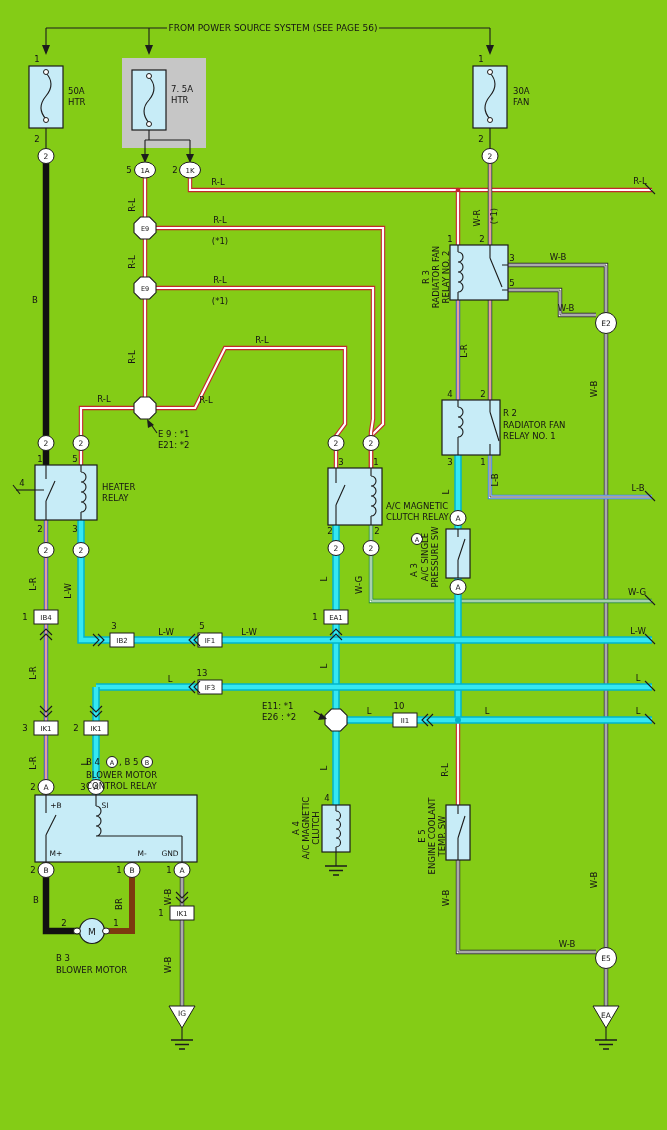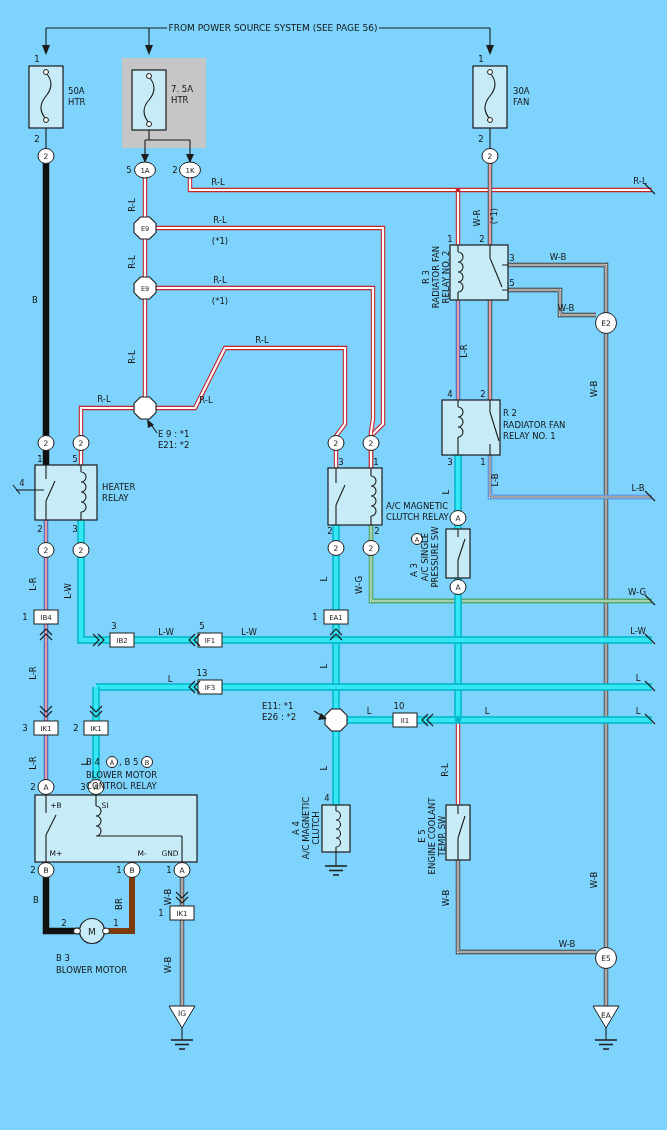--- a/index.html
+++ b/index.html
@@ -1,16 +1,16 @@
 <!DOCTYPE html>
 <html><head>
 <meta charset="utf-8">
 <style>
   html,body{margin:0;padding:0;background:#fff;}
-  .stage{position:relative;width:667px;height:1130px;background:#7dd3fc;overflow:hidden;}
+  .stage{position:relative;width:667px;height:1130px;background:#84cc16;overflow:hidden;}
   svg{display:block;}
   svg text{font-family:"DejaVu Sans", sans-serif; fill:#141414;}
   .thin{fill:none;stroke:#1c1c1c;stroke-width:1.1;}
   .box{fill:#c7ecf7;stroke:#1c1c1c;stroke-width:1.2;}
   .wbox{fill:#fff;stroke:#1c1c1c;stroke-width:1;}
   .pin{fill:#fff;stroke:#1c1c1c;stroke-width:1;}
   .oct{fill:#fff;stroke:#1c1c1c;stroke-width:1.1;}
   .gray{fill:#c6c6c6;stroke:none;}
   .arrow{fill:#1c1c1c;stroke:none;}
   .gnd{fill:none;stroke:#1c1c1c;stroke-width:1.5;}

